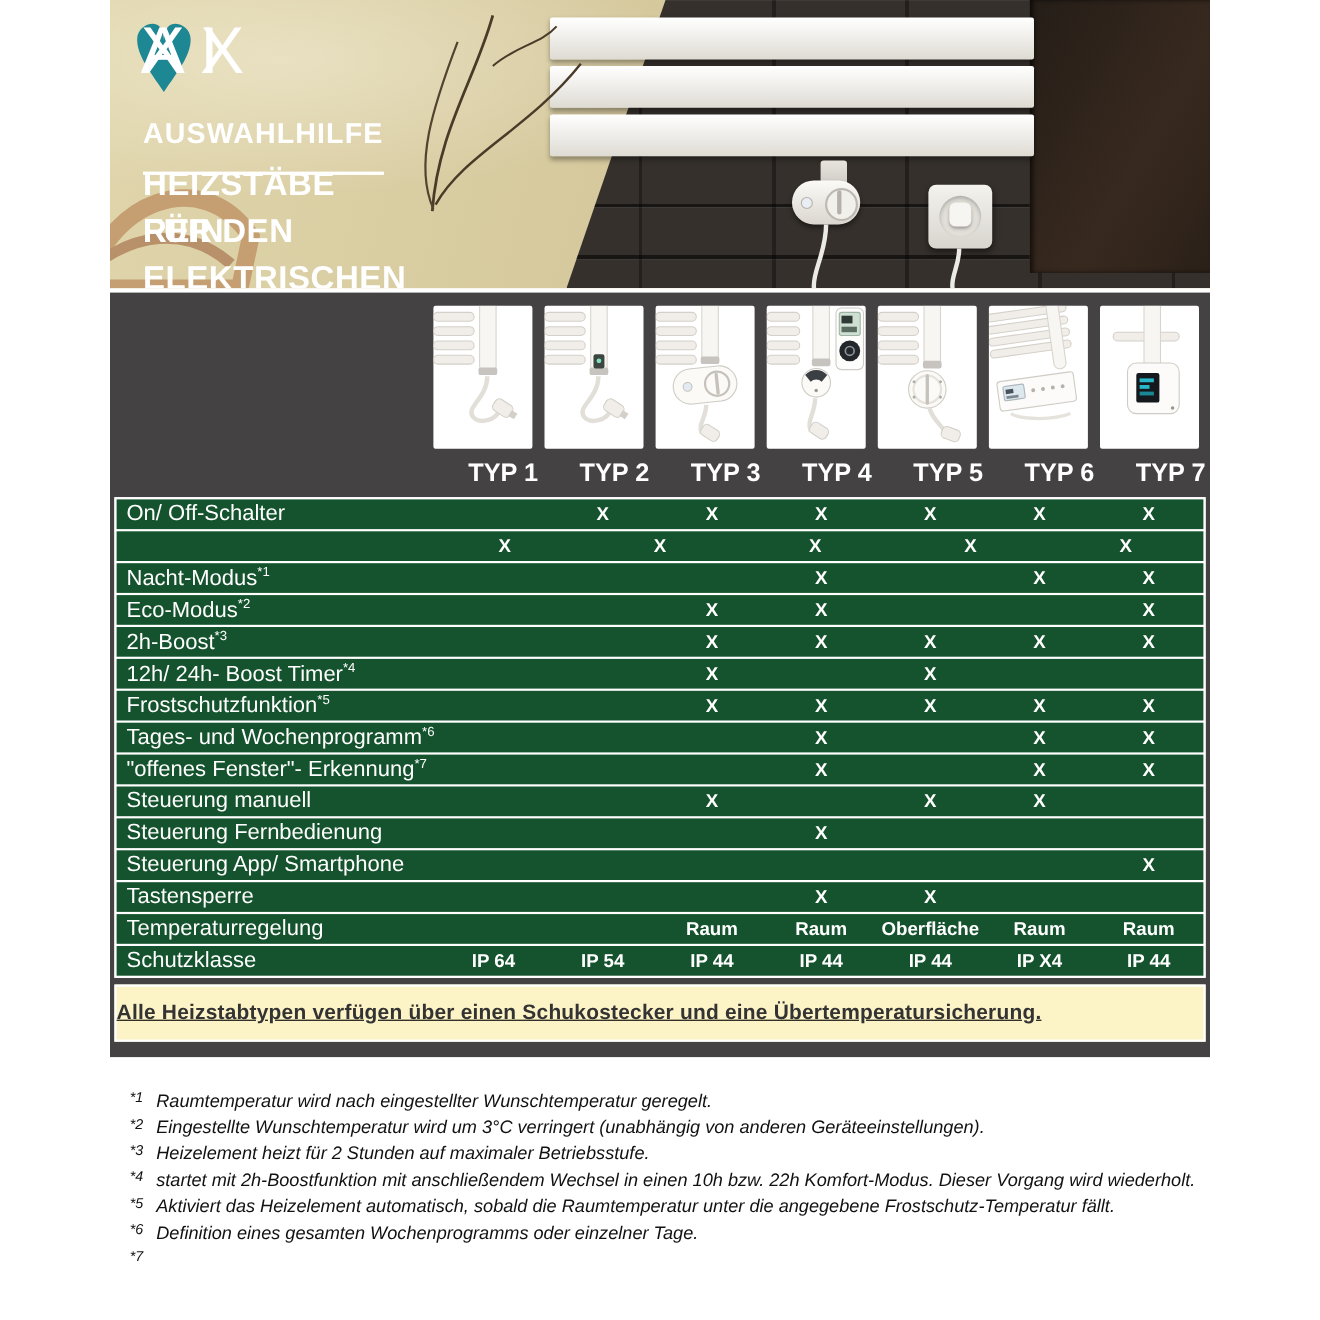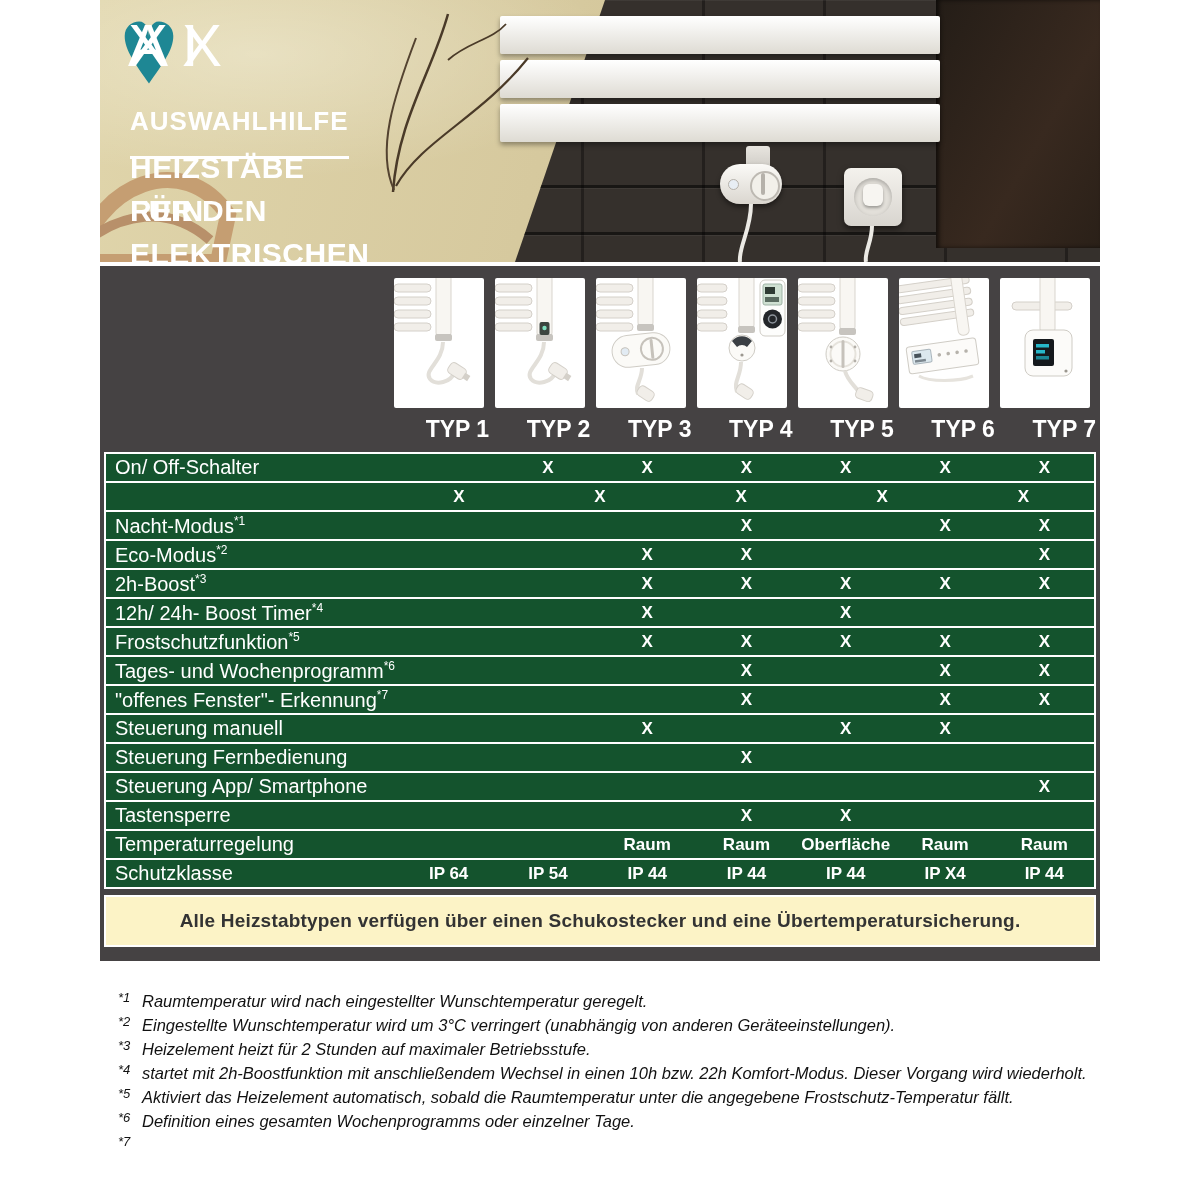--- a/index.html
+++ b/index.html
@@ -54,21 +54,21 @@
   .prod-box svg{display:block;width:90px;height:130px;}
   .typ-label{margin-top:8px;color:#fff;font-weight:bold;font-size:23px;}
 
   .rows{margin:9px 4px 0;border:2px solid #fff;background:#fff;display:flex;flex-direction:column;gap:2px;}
   .frow{display:flex;align-items:center;background:#14532d;height:27px;}
   .rlabel{width:284px;flex:none;padding-left:9px;font-size:20px;color:#fff;white-space:nowrap;}
   .rlabel sup{font-size:12px;}
   .fcell{flex:1;text-align:center;color:#fff;font-weight:bold;font-size:17px;}
 
   .banner{margin:6px 4px 0;border:2px solid #fff;background:#fcf3c6;height:48px;
-          display:flex;align-items:center;justify-content:center;}
+          display:flex;align-items:center;justify-content:flex-start;text-decoration:underline;}
   .banner span{font-weight:bold;font-size:19px;color:#333;letter-spacing:.2px;}
 
   
   .footnotes{margin:28px 0 0 18px;}
   .fnote{display:flex;align-items:flex-start;font-style:italic;font-size:16.5px;color:#111;line-height:24px;}
   .fmark{flex:none;width:24px;font-size:13px;transform:translateY(-3px);}
   .fline{white-space:nowrap;font-style:italic;}
 </style>
 </head>
 <body>

